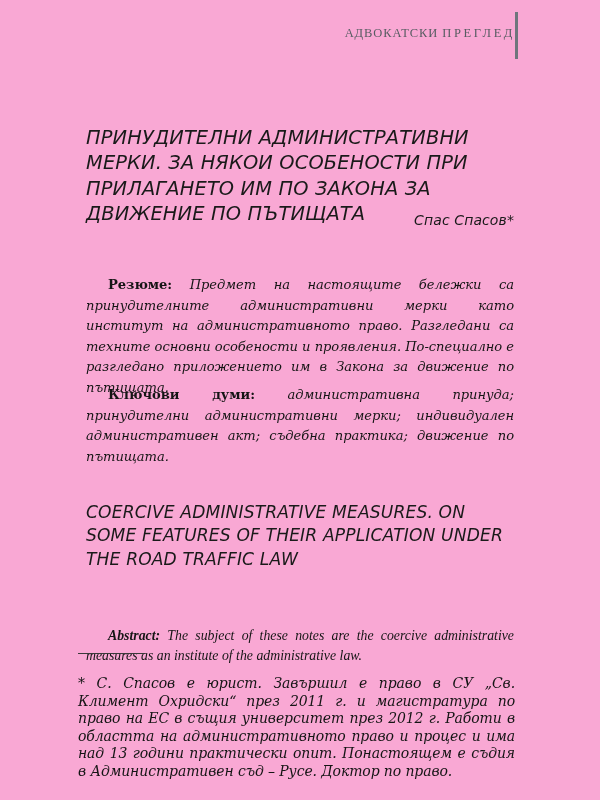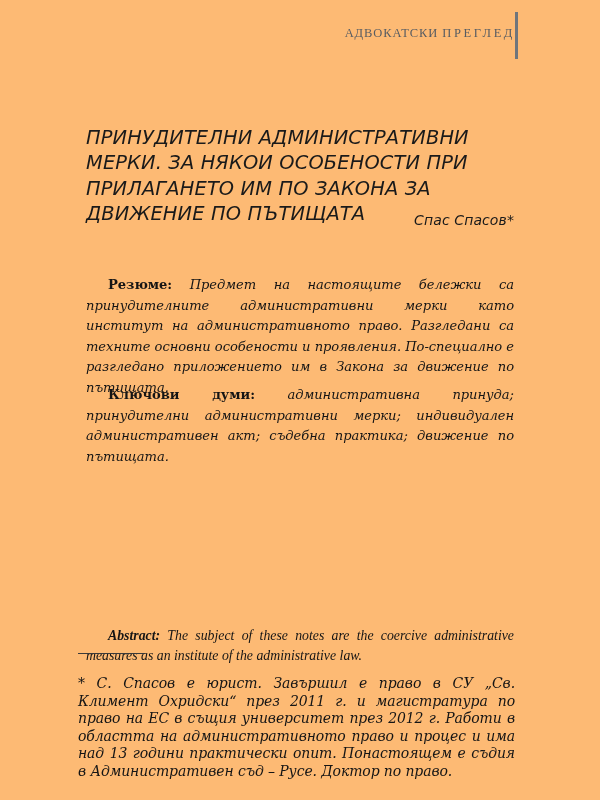--- a/index.html
+++ b/index.html
@@ -16,21 +16,21 @@
     font-family: "Liberation Serif", "DejaVu Serif", serif;
     color: #111111;
     -webkit-font-smoothing: antialiased;
   }
 
   .page {
     position: absolute;
     inset: 0;
     width: 600px;
     height: 800px;
-    background: #fdba74;
+    background: #f9a8d4;
   }
 
   
   .running-head {
     position: absolute;
     top: 26px;
     left: 0;
     width: 515px;
     text-align: right;
     font-family: "Liberation Serif", "DejaVu Serif", serif;
@@ -170,20 +170,21 @@
   <div class="col author author-bg">Спас Спасов*</div>
 
   <p class="col para-bg abstract-bg">
     <span class="lead">Резюме:</span><span> Предмет на настоящите бележки са принудителните административни мерки като институт на административното право. Разгледани са техните основни особености и проявления. По-специално е разгледано приложението им в Закона за движение по пътищата.</span>
   </p>
 
   <p class="col para-bg keywords-bg">
     <span class="lead">Ключови думи:</span><span> административна принуда; принудителни административни мерки; индивидуален административен акт; съдебна практика; движение по пътищата.</span>
   </p>
 
+  <h2 class="col title-en">COERCIVE ADMINISTRATIVE MEASURES. ON SOME FEATURES OF THEIR APPLICATION UNDER THE ROAD TRAFFIC LAW</h2>
 
 
   <p class="col para-en abstract-en">
     <span class="lead">Abstract:</span><span> The subject of these notes are the coercive administrative measures as an institute of the administrative law.</span>
   </p>
 
   <div class="footnote-rule"></div>
   <p class="footnote">
     <span class="fn-mark">*</span><span> С. Спасов е юрист. Завършил е право в СУ „Св. Климент Охридски“ през 2011 г. и магистратура по право на ЕС в същия университет през 2012 г. Работи в областта на административното право и процес и има над 13 години практически опит. Понастоящем е съдия в Административен съд – Русе. Доктор по право.</span>
   </p>

